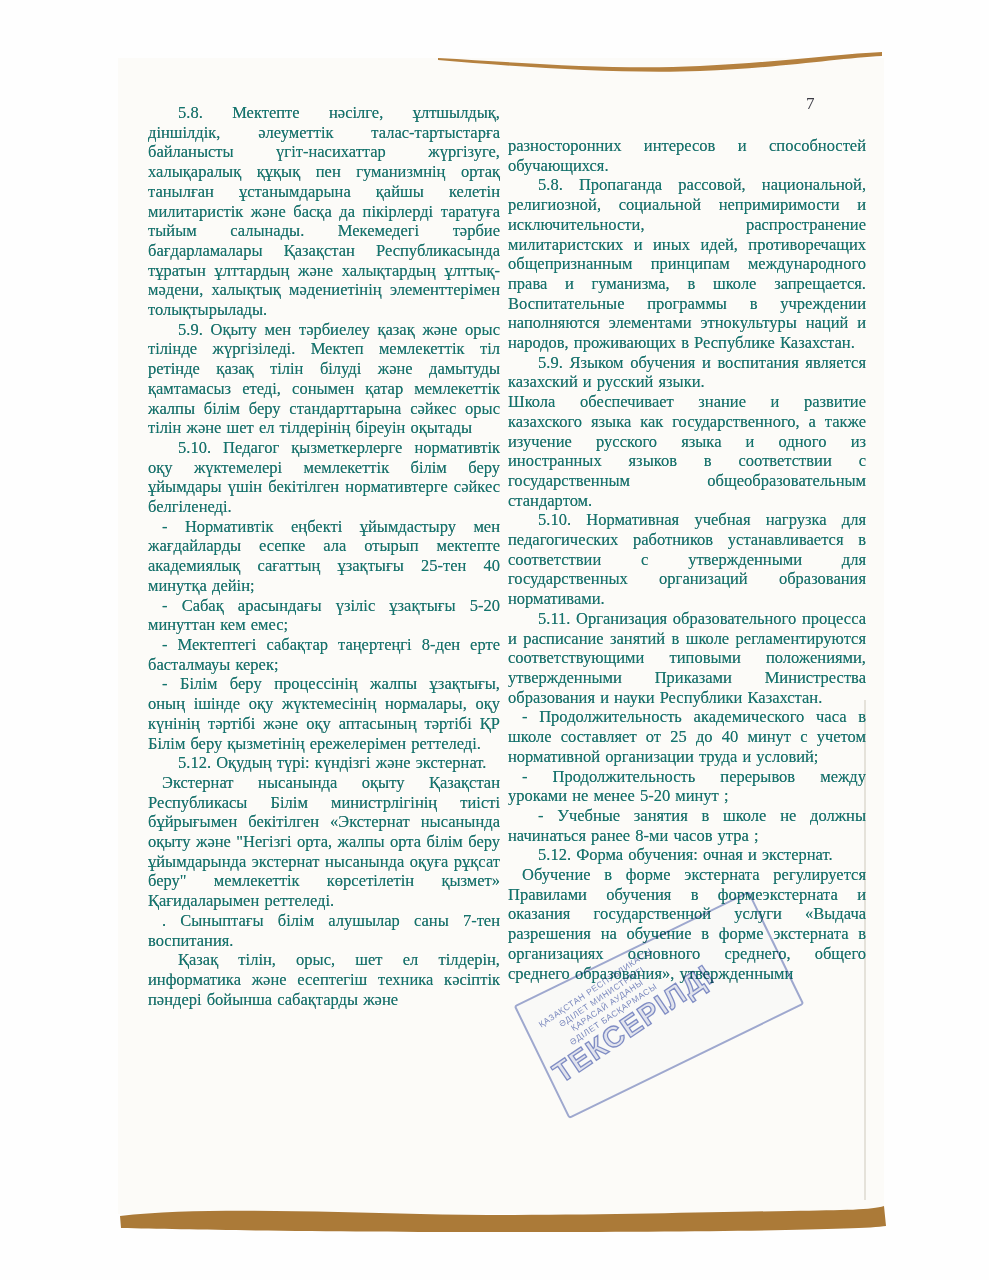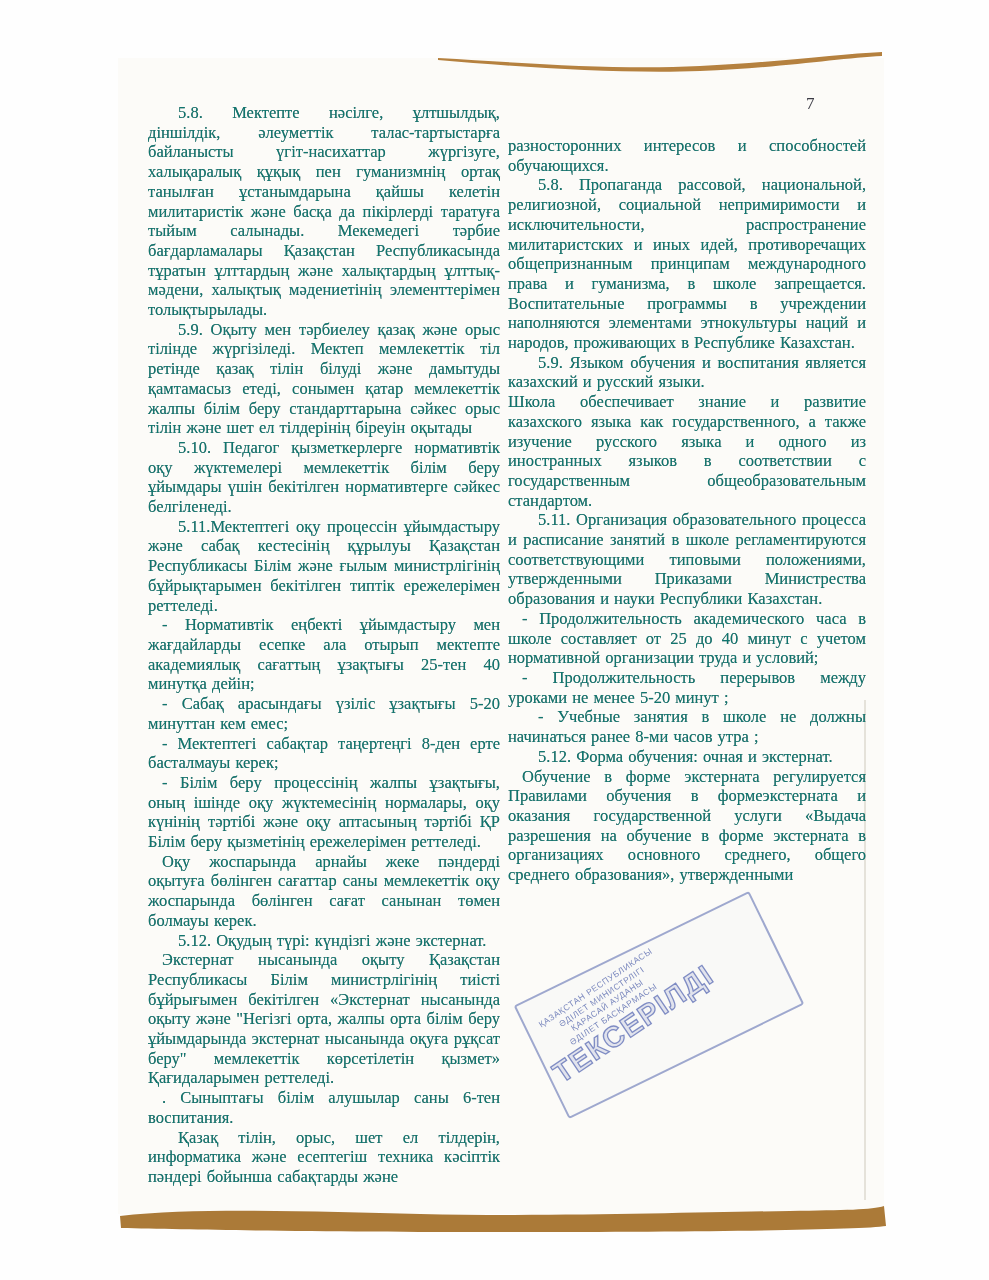--- a/index.html
+++ b/index.html
@@ -49,37 +49,36 @@
   </svg>
 
   <div class="paper-fold"></div>
 
   <div class="pageno">7</div>
 
   <div class="col left-col">
     <p class="in">5.8. Мектепте нәсілге, ұлтшылдық, діншілдік, әлеуметтік талас-тартыстарға байланысты үгіт-насихаттар жүргізуге, халықаралық құқық пен гуманизмнің ортақ танылған ұстанымдарына қайшы келетін милитаристік және басқа да пікірлерді таратуға тыйым салынады. Мекемедегі тәрбие бағдарламалары Қазақстан Республикасында тұратын ұлттардың және халықтардың ұлттық-мәдени, халықтық мәдениетінің элементтерімен толықтырылады.</p>
     <p class="in">5.9. Оқыту мен тәрбиелеу қазақ және орыс тілінде жүргізіледі. Мектеп мемлекеттік тіл ретінде қазақ тілін білуді және дамытуды қамтамасыз етеді, сонымен қатар мемлекеттік жалпы білім беру стандарттарына сәйкес орыс тілін және шет ел тілдерінің біреуін оқытады</p>
     <p class="in">5.10. Педагог қызметкерлерге нормативтік оқу жүктемелері мемлекеттік білім беру ұйымдары үшін бекітілген нормативтерге сәйкес белгіленеді.</p>
-    <p class="in">5.11.Мектептегі оқу процессін ұйымдастыру және сабақ кестесінің құрылуы Қазақстан Республикасы Білім және ғылым министрлігінің бұйрықтарымен бекітілген типтік ережелерімен реттеледі.</p>
     <p class="dash">- Нормативтік еңбекті ұйымдастыру мен жағдайларды есепке ала отырып мектепте академиялық сағаттың ұзақтығы 25-тен 40 минутқа дейін;</p>
     <p class="dash">- Сабақ арасындағы үзіліс ұзақтығы 5-20 минуттан кем емес;</p>
     <p class="dash">- Мектептегі сабақтар таңертеңгі 8-ден ерте басталмауы керек;</p>
     <p class="dash">- Білім беру процессінің жалпы ұзақтығы, оның ішінде оқу жүктемесінің нормалары, оқу күнінің тәртібі және оқу аптасының тәртібі ҚР Білім беру қызметінің ережелерімен реттеледі.</p>
-    <p class="in-sm">Оқу жоспарында арнайы жеке пәндерді оқытуға бөлінген сағаттар саны мемлекеттік оқу жоспарында бөлінген сағат санынан төмен болмауы керек.</p>
     <p class="in">5.12. Оқудың түрі: күндізгі және экстернат.</p>
     <p class="in-sm">Экстернат нысанында оқыту Қазақстан Республикасы Білім министрлігінің тиісті бұйрығымен бекітілген «Экстернат нысанында оқыту және "Негізгі орта, жалпы орта білім беру ұйымдарында экстернат нысанында оқуға рұқсат беру" мемлекеттік көрсетілетін қызмет» Қағидаларымен реттеледі.</p>
-    <p class="in-sm"><span>. Сыныптағы білім алушылар саны 6-тен </span><span class="ul">воспитания.</span></p>
+    <p class="in-sm"><span>. Сыныптағы білім алушылар саны 7-тен </span><span class="ul">воспитания.</span></p>
     <p class="in">Қазақ тілін, орыс, шет ел тілдерін, информатика және есептегіш техника кәсіптік пәндері бойынша сабақтарды және</p>
   </div>
 
   <div class="col right-col">
     <p>разносторонних интересов и способностей обучающихся.</p>
     <p class="in">5.8. Пропаганда рассовой, национальной, религиозной, социальной непримиримости и исключительности, распространение милитаристских и иных идей, противоречащих общепризнанным принципам международного права и гуманизма, в школе запрещается. Воспитательные программы в учреждении наполняются элементами этнокультуры наций и народов, проживающих в Республике Казахстан.</p>
     <p class="in"><span>5.9. Языком обучения и воспитания является </span><span class="ul">казахский и русский языки</span><span>.</span></p>
     <p>Школа обеспечивает знание и развитие казахского языка как государственного, а также изучение русского языка и одного из иностранных языков в соответствии с государственным общеобразовательным стандартом.</p>
+    <p class="in">5.10. Нормативная учебная нагрузка для педагогических работников устанавливается в соответствии с утвержденными для государственных организаций образования нормативами.</p>
     <p class="in">5.11. Организация образовательного процесса и расписание занятий в школе регламентируются соответствующими типовыми положениями, утвержденными Приказами Министрества образования и науки Республики Казахстан.</p>
     <p class="dash">- Продолжительность академического часа в школе составляет от 25 до 40 минут с учетом нормативной организации труда и условий;</p>
     <p class="dash">- Продолжительность перерывов между уроками не менее 5-20 минут ;</p>
     <p class="dash-lg">- Учебные занятия в школе не должны начинаться ранее 8-ми часов утра ;</p>
     <p class="in">5.12. Форма обучения: очная и экстернат.</p>
     <p class="in-sm">Обучение в форме экстерната регулируется Правилами обучения в формеэкстерната и оказания государственной услуги «Выдача разрешения на обучение в форме экстерната в организациях основного среднего, общего среднего образования», утвержденными</p>
   </div>
 
   <div class="stamp">
     <div class="stamp-inner">

